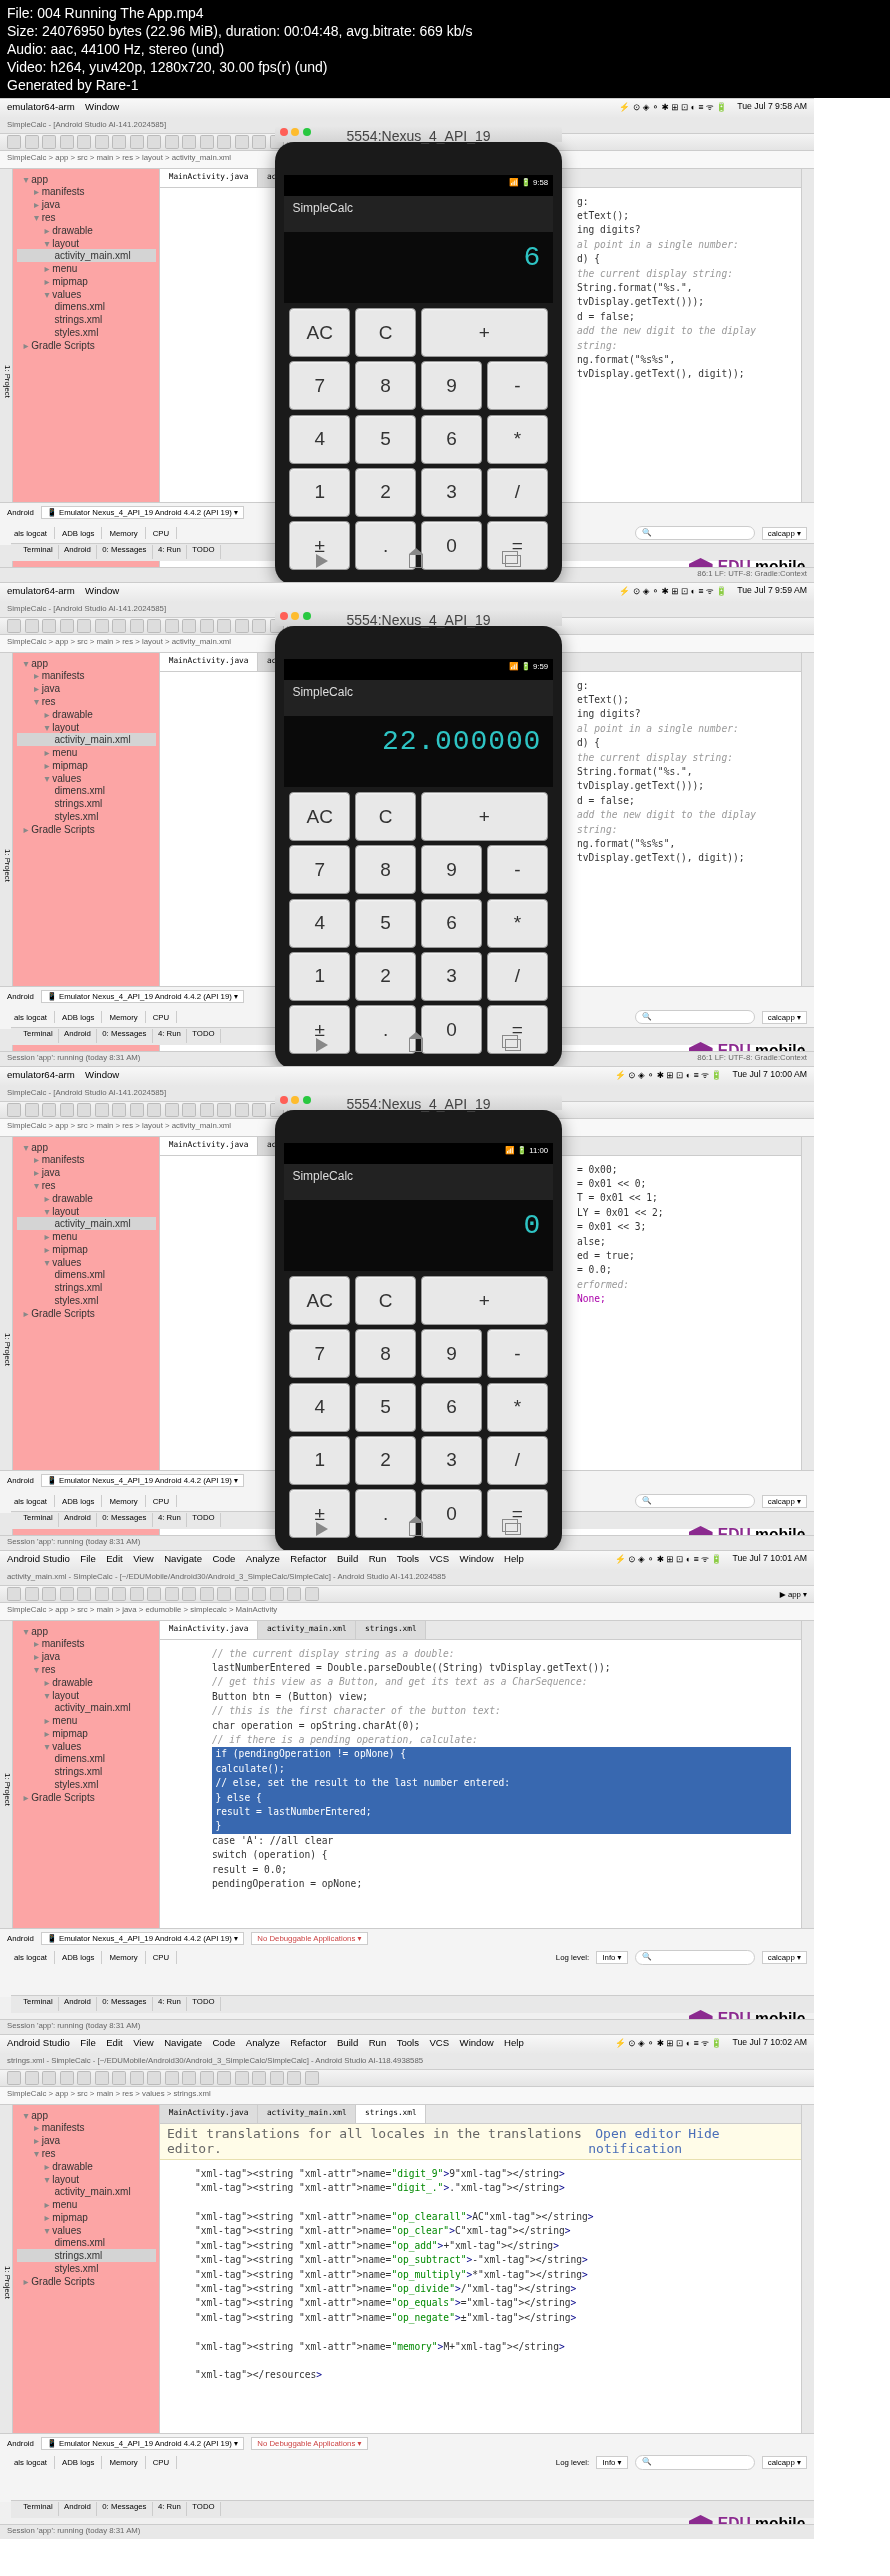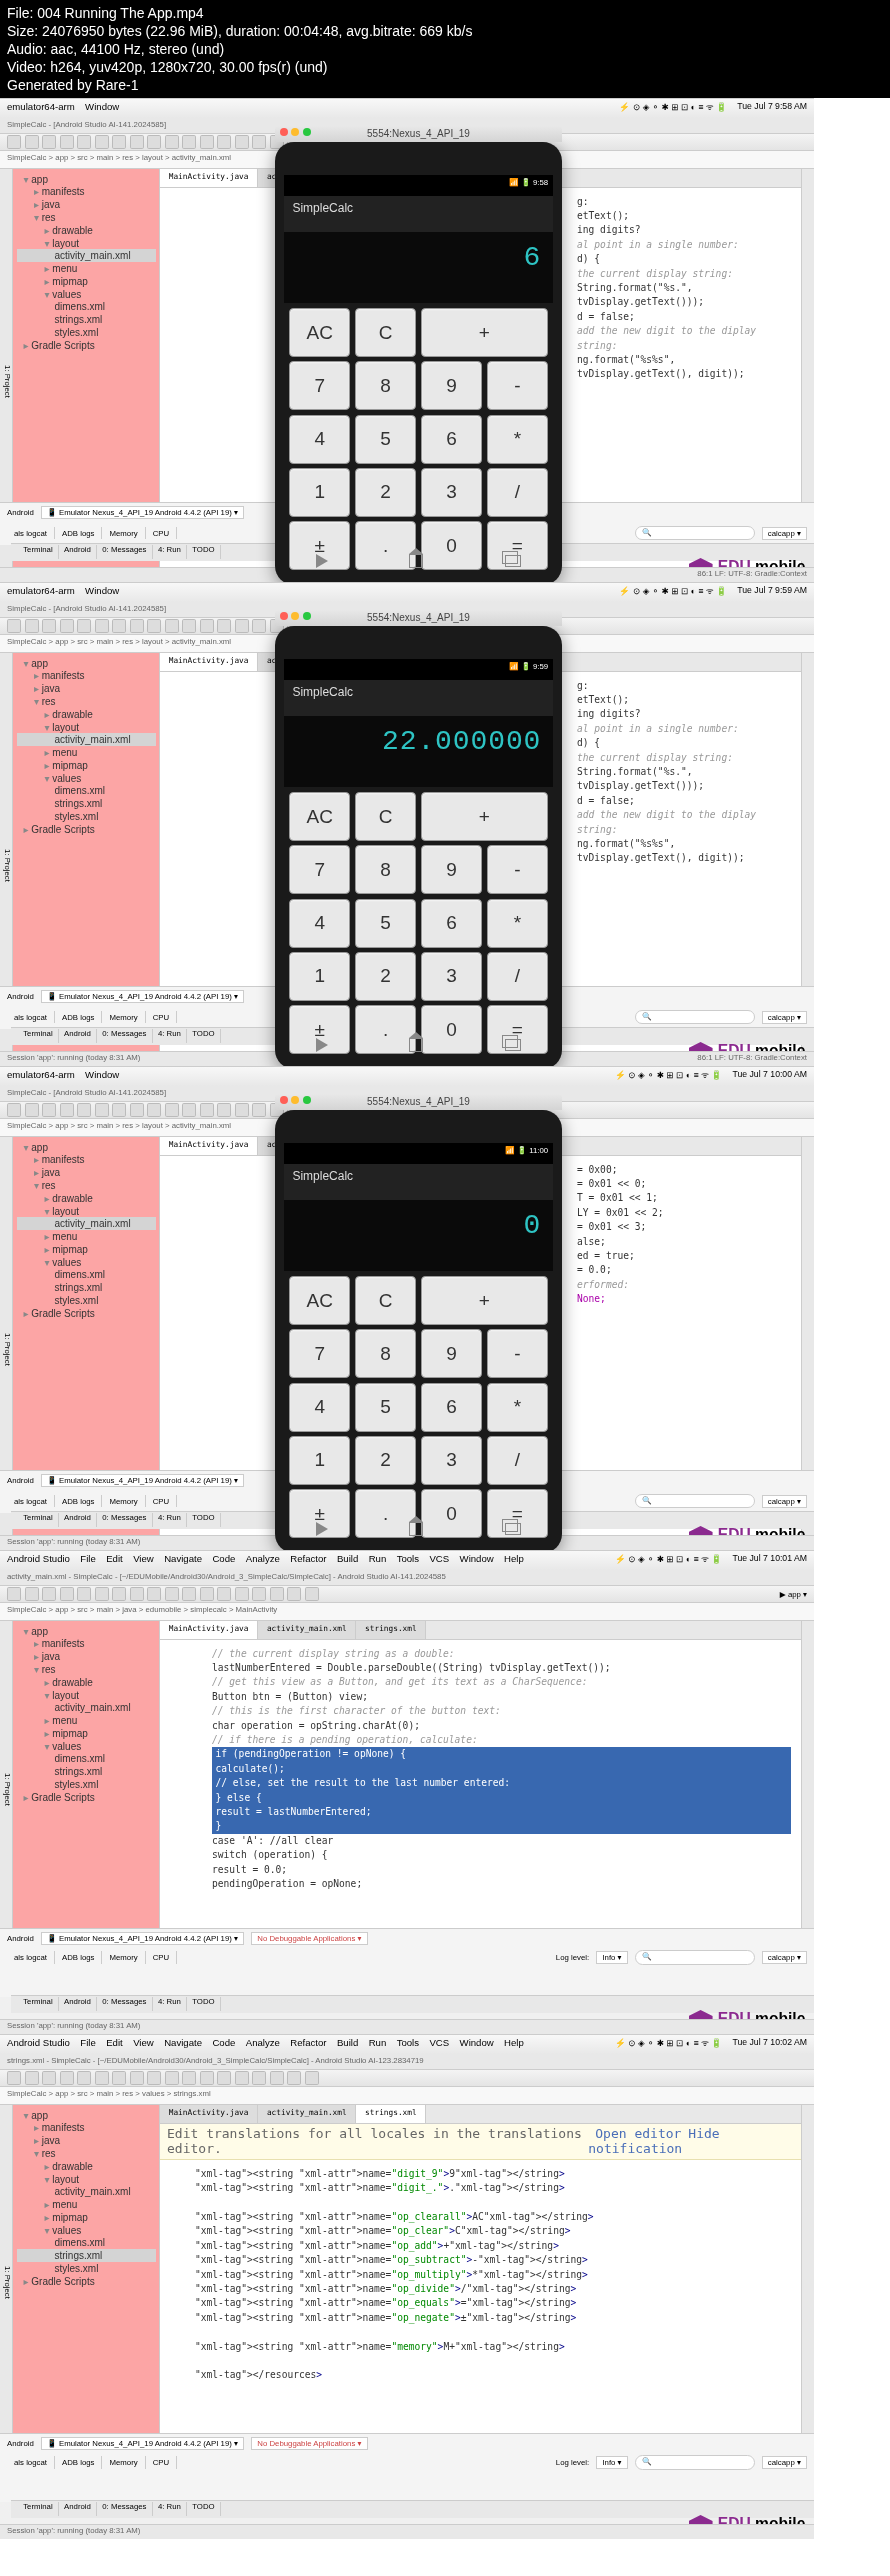--- a/index.html
+++ b/index.html
@@ -38,21 +38,21 @@
 .status{position:absolute;bottom:21px;left:11px;right:0;height:14px;background:#e8e8e8;font-size:7.8px;padding:1.7px 7px;border-top:0.9px solid #ccc;display:flex}
 .status-btn{padding:0 5.2px;border-right:0.9px solid #ccc}
 .brand{position:absolute;bottom:0;right:8.7px;display:flex;align-items:center;gap:5.2px}
 .brand-hex{width:24px;height:24px;background:#8b2a8f;clip-path:polygon(50% 0,100% 25%,100% 75%,50% 100%,0 75%,0 25%)}
 .brand-hex::after{content:"";position:absolute;width:12px;height:8.7px;background:#fff;clip-path:polygon(0 100%,50% 0,100% 100%,85% 100%,50% 30%,15% 100%);left:6px;top:8.7px}
 .brand-text{font-size:15.6px;font-weight:bold}
 .brand-edu{color:#8b2a8f}
 .brand-sub{font-size:6px;color:#999;display:block}
 .footer{position:absolute;bottom:0;left:0;right:0;height:12px;background:#e8e8e8;font-size:7.8px;padding:0.9px 7px;color:#666;border-top:0.9px solid #ccc;display:flex;justify-content:space-between}
 .phone{position:absolute;left:275px;top:43px;width:287px;height:443px;background:#1a1a1a;border-radius:19px;box-shadow:0 3.5px 17.4px rgba(0,0,0,.4);z-index:100}
-.phone-win{position:absolute;top:-15.6px;left:0;right:0;height:14px;background:linear-gradient(#e8e8e8,#d4d4d4);border-radius:3.5px 3.5px 0 0;font-size:10px;text-align:center;padding-top:1.7px;color:#444}
+.phone-win{position:absolute;top:-15.6px;left:0;right:0;height:14px;background:linear-gradient(#e8e8e8,#d4d4d4);border-radius:3.5px 3.5px 0 0;font-size:14px;text-align:center;padding-top:1.7px;color:#444}
 .phone-dots{position:absolute;left:5.2px;top:1.7px;display:flex;gap:3.5px}
 .phone-dot{width:7.8px;height:7.8px;border-radius:50%}
 .phone-dot.r{background:#ff5f57}
 .phone-dot.y{background:#febc2e}
 .phone-dot.g{background:#28c840}
 .phone-screen{position:absolute;top:33px;left:8.7px;right:8.7px;bottom:45px;background:#000;border-radius:1.7px}
 .phone-status{height:15.6px;background:#000;color:#fff;font-size:7.8px;display:flex;justify-content:space-between;padding:2.6px 5.2px}
 .app-title{height:26px;background:#222;color:#ddd;font-size:12px;padding:5.2px 8.7px}
 .calc-display{height:50px;background:#0a0a0a;color:#2ec4c4;font-size:28px;text-align:right;padding:10.4px 12px;font-family:'Courier New',monospace;letter-spacing:0.9px}
 .calc-grid{display:grid;grid-template-columns:repeat(4,1fr);gap:4.3px;padding:5.2px;background:#1a1a1a}
@@ -693,21 +693,21 @@
           <span>VCS</span>
           <span>Window</span>
           <span>Help</span>
         </div>
       <div class="menubar-right">
           <span>⚡ ⊙ ◈ ⚬ ✱ ⊞ ⊡ ◐ ≡ ᯤ 🔋</span>
           <span>Tue Jul 7  10:02 AM</span>
         </div>
     </div>
     <div class="ide">
-      <div class="ide-top">strings.xml - SimpleCalc - [~/EDUMobile/Android30/Android_3_SimpleCalc/SimpleCalc] - Android Studio AI-123.2834719</div>
+      <div class="ide-top">strings.xml - SimpleCalc - [~/EDUMobile/Android30/Android_3_SimpleCalc/SimpleCalc] - Android Studio AI-118.4938585</div>
       <div class="toolbar">
           <div class="btn"></div>
           <div class="btn"></div>
           <div class="btn"></div>
           <div class="btn"></div>
           <div class="btn"></div>
           <div class="btn"></div>
           <div class="btn"></div>
           <div class="btn"></div>
           <div class="btn"></div>

